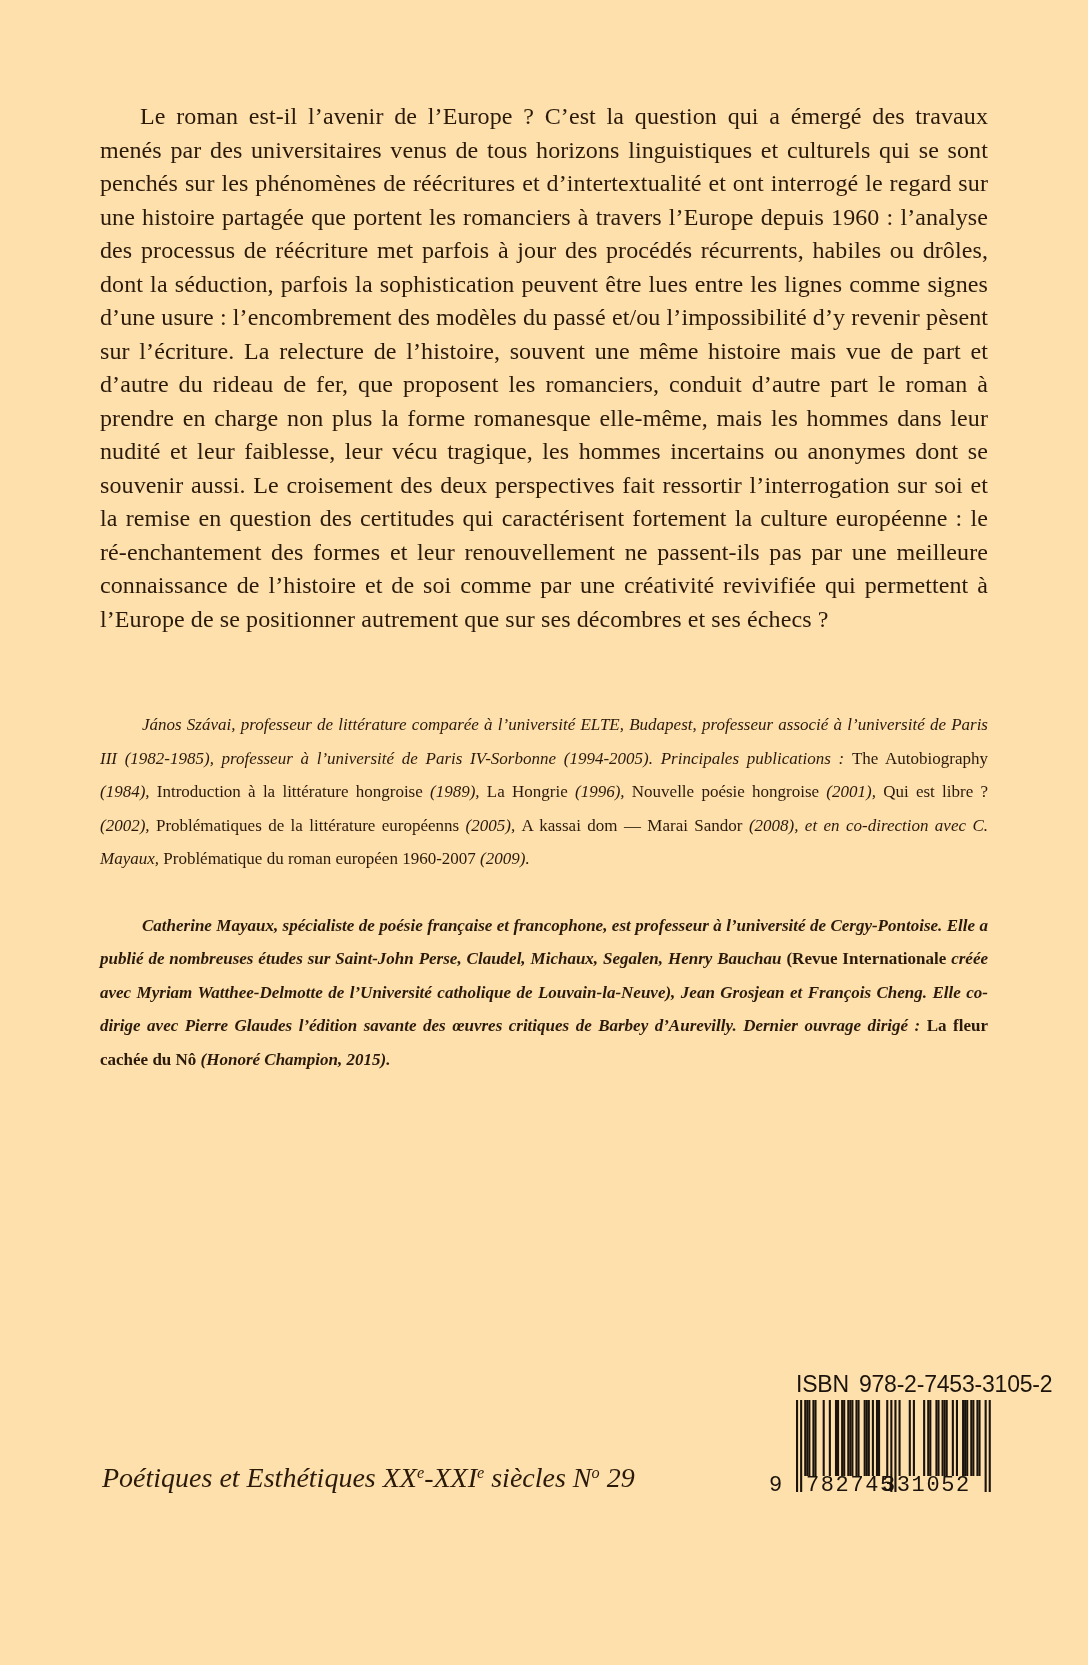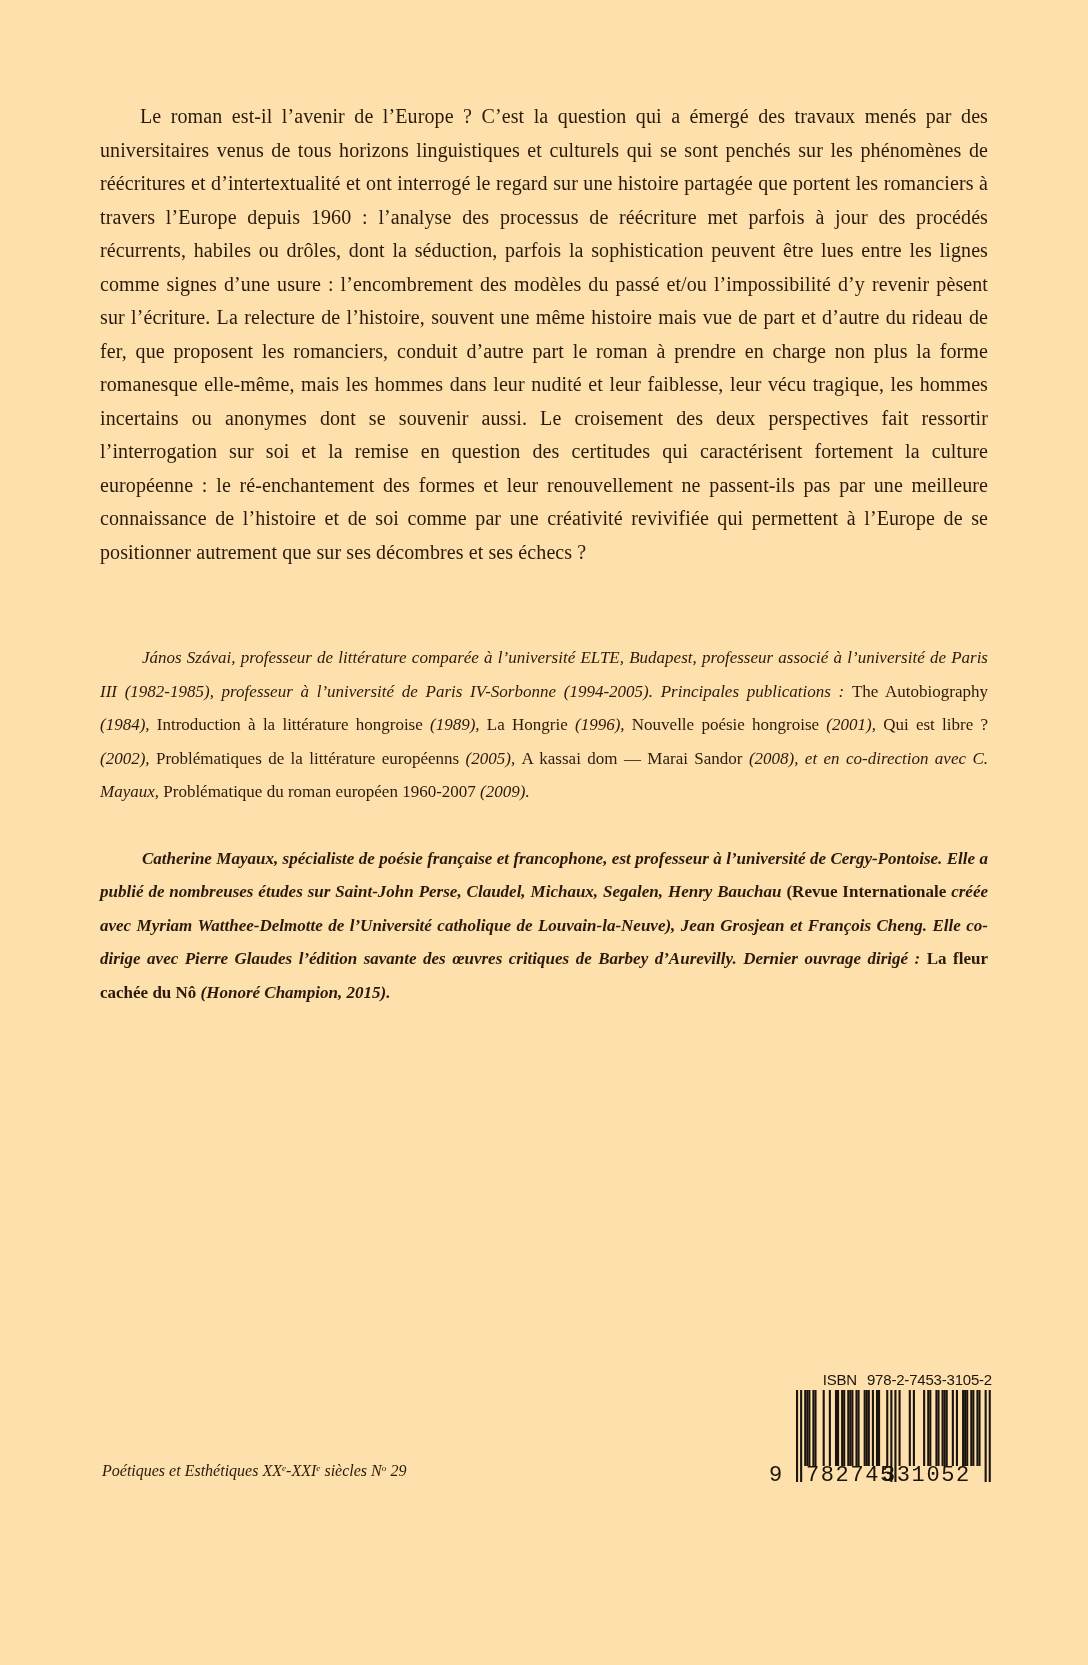--- a/index.html
+++ b/index.html
@@ -13,21 +13,21 @@
     overflow: hidden;
   }
   .text-column {
     position: absolute;
     left: 100px;
     top: 0;
     width: 888px;
   }
   .synopsis {
     margin: 100px 0 0 0;
-    font-size: 20px;
+    font-size: 24px;
     line-height: 33.5px;
     text-align: justify;
     text-indent: 40px;
     letter-spacing: 0.1px;
   }
   .bio {
     font-size: 17px;
     line-height: 33.5px;
     text-align: justify;
     text-indent: 42px;
@@ -35,36 +35,36 @@
   }
   .bio1 { margin: 72px 0 0 0; }
   .bio2 { margin: 33px 0 0 0; font-weight: bold; }
   .italic { font-style: italic; }
   .roman  { font-style: normal; }
   .sup    { font-size: 0.58em; vertical-align: 0.55em; }
   .series {
     position: absolute;
     left: 102px;
     top: 1462px;
-    font-size: 16px;
+    font-size: 28px;
     font-style: italic;
     white-space: nowrap;
   }
   .isbn-block {
     position: absolute;
     left: 768px;
     top: 1371px;
     width: 226px;
   }
   .isbn-line {
     margin-left: 28px;
     width: 196px;
     text-align: right;
     font-family: "Liberation Sans", sans-serif;
-    font-size: 15px;
+    font-size: 23px;
     letter-spacing: -0.2px;
     white-space: nowrap;
     color: var(--barcode, #1b130c);
   }
   .isbn-line .isbn-label { margin-right: 10px; }
   .barcode-wrap {
     position: relative;
     margin-left: 28px;
     margin-top: 2px;
     width: 195px;

